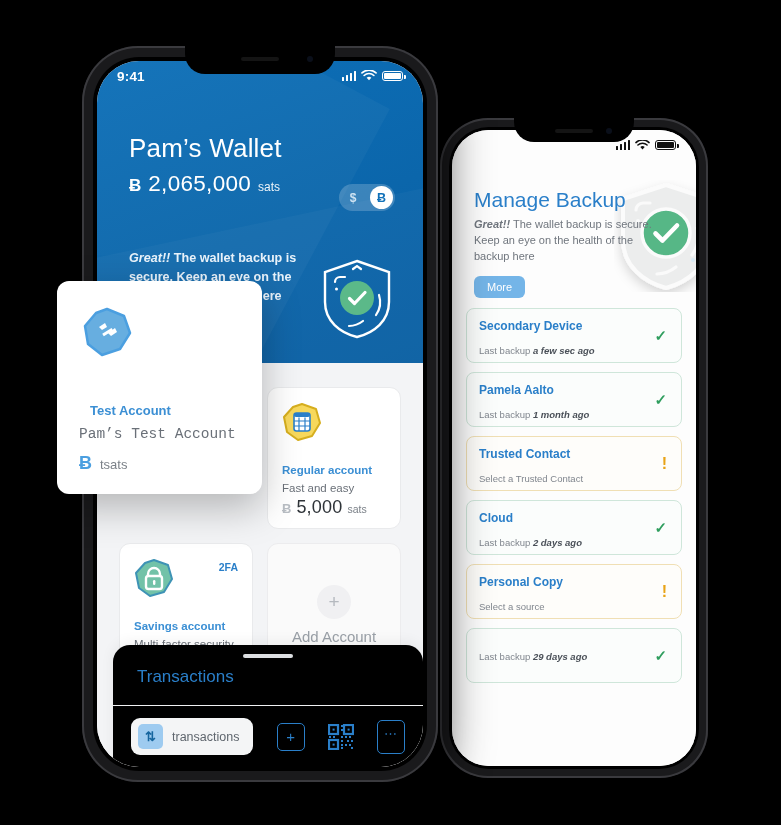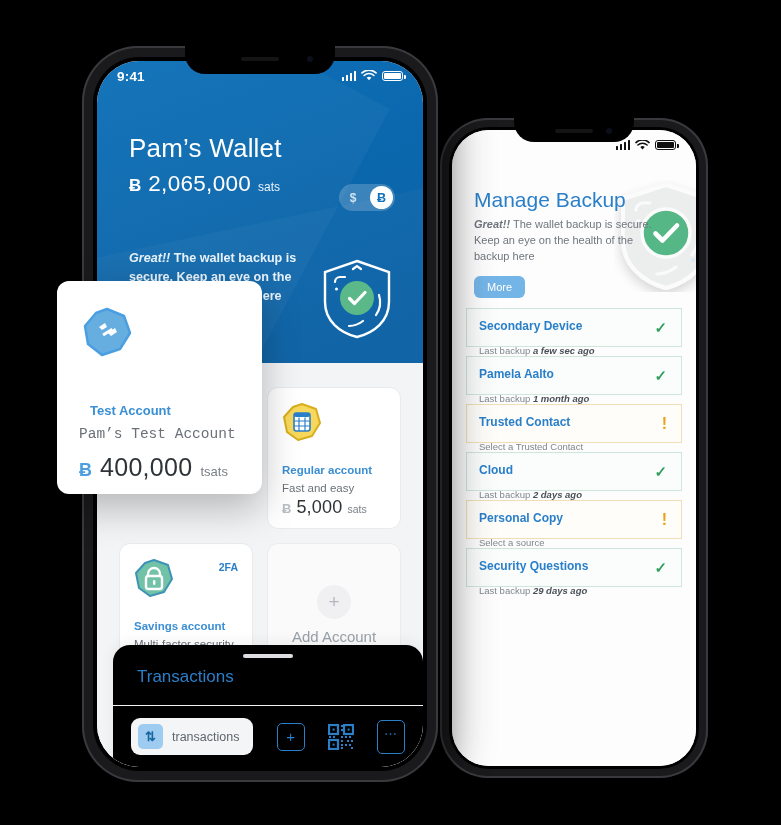--- a/index.html
+++ b/index.html
@@ -123,22 +123,22 @@
   #float-card .bal .bu{font-size:13px;color:#7b8188;}
 
   
   .bk-wrap{position:absolute;inset:0;background:#fdfdfd;padding:0;}
   .bk-title{position:absolute;top:58px;left:22px;font-size:21px;color:#2a7fc9;}
   .bk-note{position:absolute;top:86px;left:22px;width:178px;font-size:11px;line-height:16px;color:#70767e;}
   .bk-btn{position:absolute;top:146px;left:22px;padding:5px 13px;border-radius:6px;
           background:#74b5e8;color:#fff;font-size:11px;border:0;}
   .bk-shield{position:absolute;right:-22px;top:50px;width:104px;height:112px;}
   .bk-list{position:absolute;top:178px;left:14px;right:14px;display:flex;flex-direction:column;gap:9px;}
-  .bk-row{position:relative;background:#fbfdfc;border:1px solid #cfe6da;border-radius:0;
-          height:39px;padding:10px 12px;box-sizing:border-box;}
+  .bk-row{position:relative;background:#fbfdfc;border:1px solid #cfe6da;border-radius:8px;
+          height:55px;padding:10px 12px;box-sizing:border-box;}
   .bk-row.warn{background:#fefdfa;border-color:#f0dfb4;}
   .bk-row .rn{font-size:12px;color:#2a7fc9;font-weight:bold;}
   .bk-row .rs{font-size:9.5px;color:#80868e;margin-top:12px;}
   .bk-row .rs b{font-weight:bold;font-style:italic;color:#4a5058;}
   .bk-row .mk{position:absolute;right:14px;top:50%;transform:translateY(-50%);
               font-size:15px;color:#2f9e5e;font-weight:bold;}
   .bk-row.warn .mk{color:#e8a317;font-size:16px;}
 </style>
 </head>
 <body>
@@ -214,21 +214,20 @@
                 <div class="rn">Cloud</div>
                 <div class="rs">Last backup <b>2 days ago</b></div>
                 <div class="mk">✓</div>
               </div>
               <div class="bk-row warn">
                 <div class="rn">Personal Copy</div>
                 <div class="rs">Select a source</div>
                 <div class="mk">!</div>
               </div>
               <div class="bk-row">
-                <div class="rn">Security Questions</div>
                 <div class="rs">Last backup <b>29 days ago</b></div>
                 <div class="mk">✓</div>
               </div>
             </div>
 
         </div>
 
       </div>
     </div>
     <div class="notch">
@@ -390,18 +389,17 @@
       <g fill="#fff">
         <path d="M17 20 l6 -4 l2 4 l-5 3 Z"></path>
         <path d="M26 26 l7 -5 l2 4 l-6 4 Z"></path>
         <rect x="20" y="24" width="11" height="3" transform="rotate(-32 25 25)"></rect>
       </g>
     </svg>
     <div class="nm">Test Account</div>
     <div class="ds">Pam’s Test Account</div>
     <div class="bal">
       <span class="bs">Ƀ</span>
-      <span class="bn">400,000</span>
       <span class="bu">tsats</span>
     </div>
   </div>
 
 </div>
 
 </body></html>

